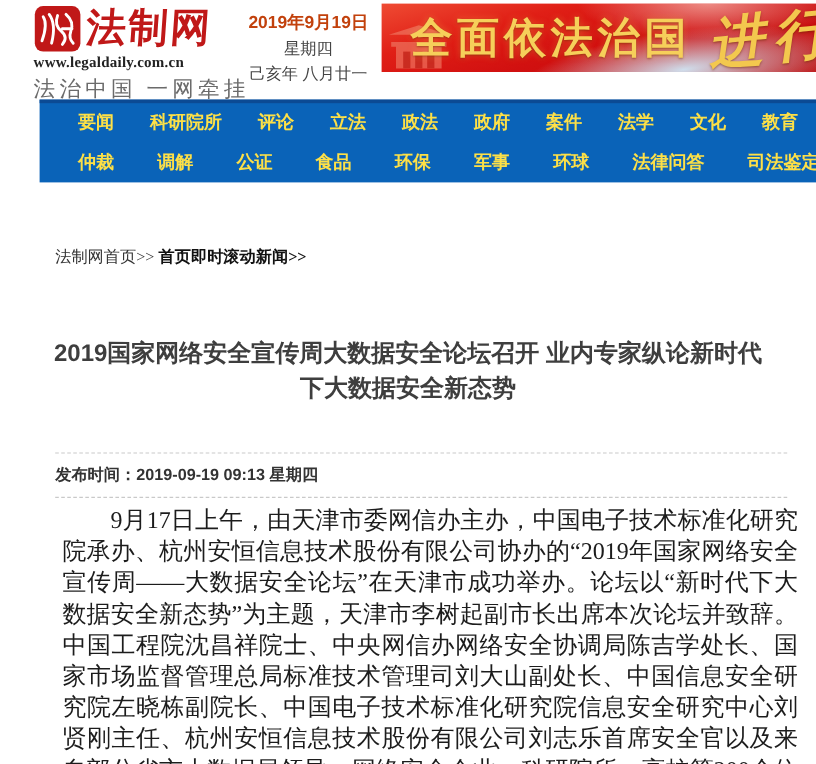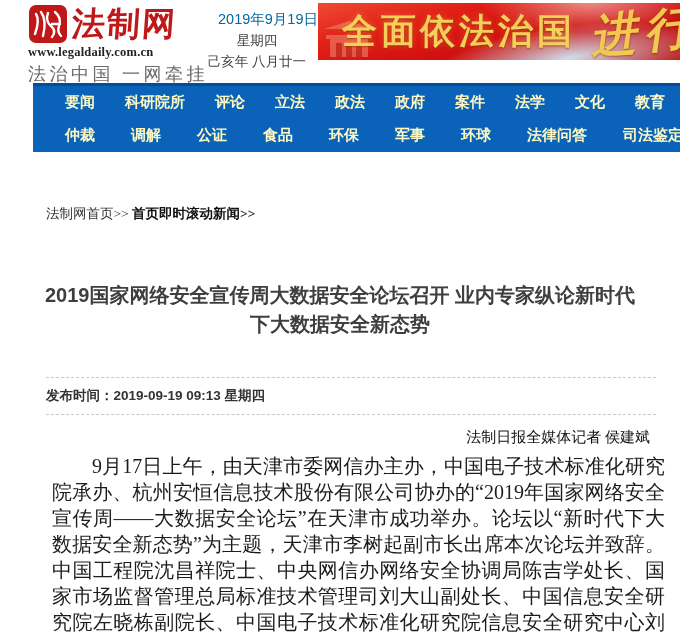--- a/index.html
+++ b/index.html
@@ -25,21 +25,21 @@
     font-size:12.5px;margin-top:1px;letter-spacing:0.2px;white-space:nowrap;
   }
   .site-slogan{
     font-family:"Liberation Serif",serif;color:#6b6b6b;
     font-size:18px;margin-top:2px;letter-spacing:3.5px;white-space:nowrap;
   }
   .date-block{
     width:122px;flex:none;text-align:center;padding-top:9px;
     font-size:13.5px;color:#444;line-height:21px;white-space:nowrap;
   }
-  .date-line1{color:#0369a1;font-weight:normal;font-size:14.5px;text-align:right;}
+  .date-line1{color:#c2410c;font-weight:bold;font-size:14.5px;}
 
   
   .banner{
     flex:1;height:57px;margin-top:3px;position:relative;overflow:hidden;
     background:linear-gradient(165deg,#ef4b33 0%,#e01f16 28%,#d11010 55%,#bd0c0c 100%);
     cursor:pointer;display:flex;align-items:center;
   }
   .banner::before{ 
     content:"";position:absolute;right:-40px;bottom:-34px;width:300px;height:72px;
     background:radial-gradient(ellipse at center,rgba(208,233,248,0.95) 0%,rgba(208,233,248,0) 65%);
@@ -67,21 +67,21 @@
     margin-left:33px;background:#0a63b8;border-top:3px solid #0b4a94;
     height:66px;overflow:hidden;
   }
   .nav-row{
     display:flex;align-items:center;padding-left:32px;height:33px;
     white-space:nowrap;
   }
   .nav-row.row1{gap:30px;}
   .nav-row.row2{gap:36px;}
   .nav-item{
-    color:#fef9c3;font-weight:bold;font-size:15px;text-decoration:none;
+    color:#fde047;font-weight:bold;font-size:15px;text-decoration:none;
     cursor:pointer;flex:none;
   }
 
   
   .breadcrumb{
     margin:53px 0 0 46px;font-family:"Liberation Serif",serif;
     font-size:13.5px;color:#333;
   }
   .breadcrumb a{color:#333;text-decoration:none;cursor:pointer;}
   .breadcrumb .crumb-section{font-weight:bold;color:#111;}
@@ -192,16 +192,15 @@
     <a class="crumb-home">法制网首页&gt;&gt;</a>
     <a class="crumb-section">首页即时滚动新闻&gt;&gt;</a>
   </div>
 
   <h1 class="title">2019国家网络安全宣传周大数据安全论坛召开 业内专家纵论新时代下大数据安全新态势</h1>
 
   <div class="meta">
     <span class="publish">发布时间：2019-09-19 09:13 星期四</span>
   </div>
 
-  <div class="byline">法制日报全媒体记者 侯建斌</div>
   <p class="para">9月17日上午，由天津市委网信办主办，中国电子技术标准化研究院承办、杭州安恒信息技术股份有限公司协办的“2019年国家网络安全宣传周——大数据安全论坛”在天津市成功举办。论坛以“新时代下大数据安全新态势”为主题，天津市李树起副市长出席本次论坛并致辞。中国工程院沈昌祥院士、中央网信办网络安全协调局陈吉学处长、国家市场监督管理总局标准技术管理司刘大山副处长、中国信息安全研究院左晓栋副院长、中国电子技术标准化研究院信息安全研究中心刘贤刚主任、杭州安恒信息技术股份有限公司刘志乐首席安全官以及来自部分省市大数据局领导、网络安全企业、科研院所、高校等200余位代表参加了论坛。</p>
 
 </div>
 
 </body></html>

